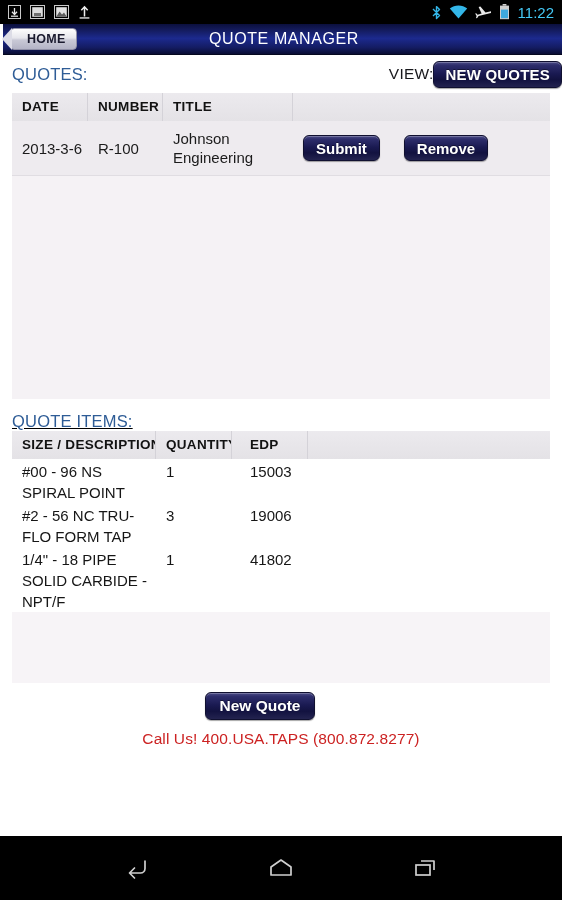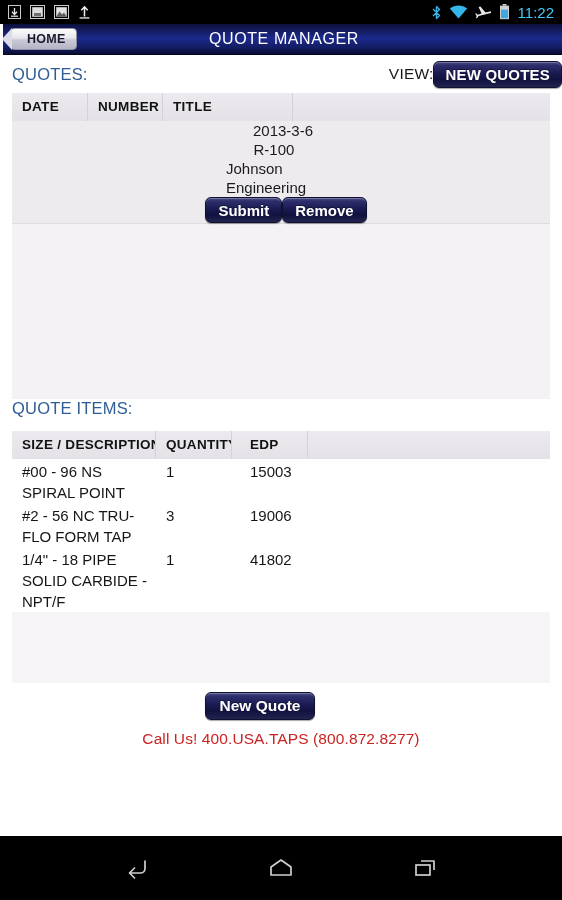--- a/index.html
+++ b/index.html
@@ -180,33 +180,32 @@
     height: 278px;
     background: #f5f2f5;
     overflow: hidden;
   }
   .quote-row {
     display: flex;
     align-items: center;
     min-height: 55px;
     border-bottom: 1px solid #e0dde2;
     background: #eeebef;
-    flex-direction: column;
   }
   .qcell {
     font-size: 15px;
     color: #1b1b1b;
     padding-left: 10px;
     line-height: 19px;
   }
   .qcell-actions {
     flex: 1;
     display: flex;
     align-items: center;
-    gap: 0;
+    gap: 24px;
     padding-left: 10px;
   }
 
   .items-panel {
     margin: 0 12px;
     height: 224px;
     background: #f5f2f5;
     overflow: hidden;
   }
   .item-row {
@@ -352,21 +351,21 @@
         <div class="qcell" style="width:76px">2013-3-6</div>
         <div class="qcell" style="width:75px">R-100</div>
         <div class="qcell" style="width:130px">Johnson Engineering</div>
         <div class="qcell-actions">
           <button class="nav-btn btn-row">Submit</button>
           <button class="nav-btn btn-row">Remove</button>
         </div>
       </div>
     </div>
 
-    <div style="height:32px;display:flex;align-items:flex-start;">
+    <div style="height:32px;display:flex;align-items:flex-end;text-decoration:underline;">
       <div class="section-label">QUOTE ITEMS:</div>
     </div>
 
     <div class="tbl-head">
       <div class="th" style="width:144px">SIZE / DESCRIPTION</div>
       <div class="th" style="width:76px">QUANTITY</div>
       <div class="th" style="width:76px;padding-left:18px;">EDP</div>
       <div class="th last"></div>
     </div>
 

